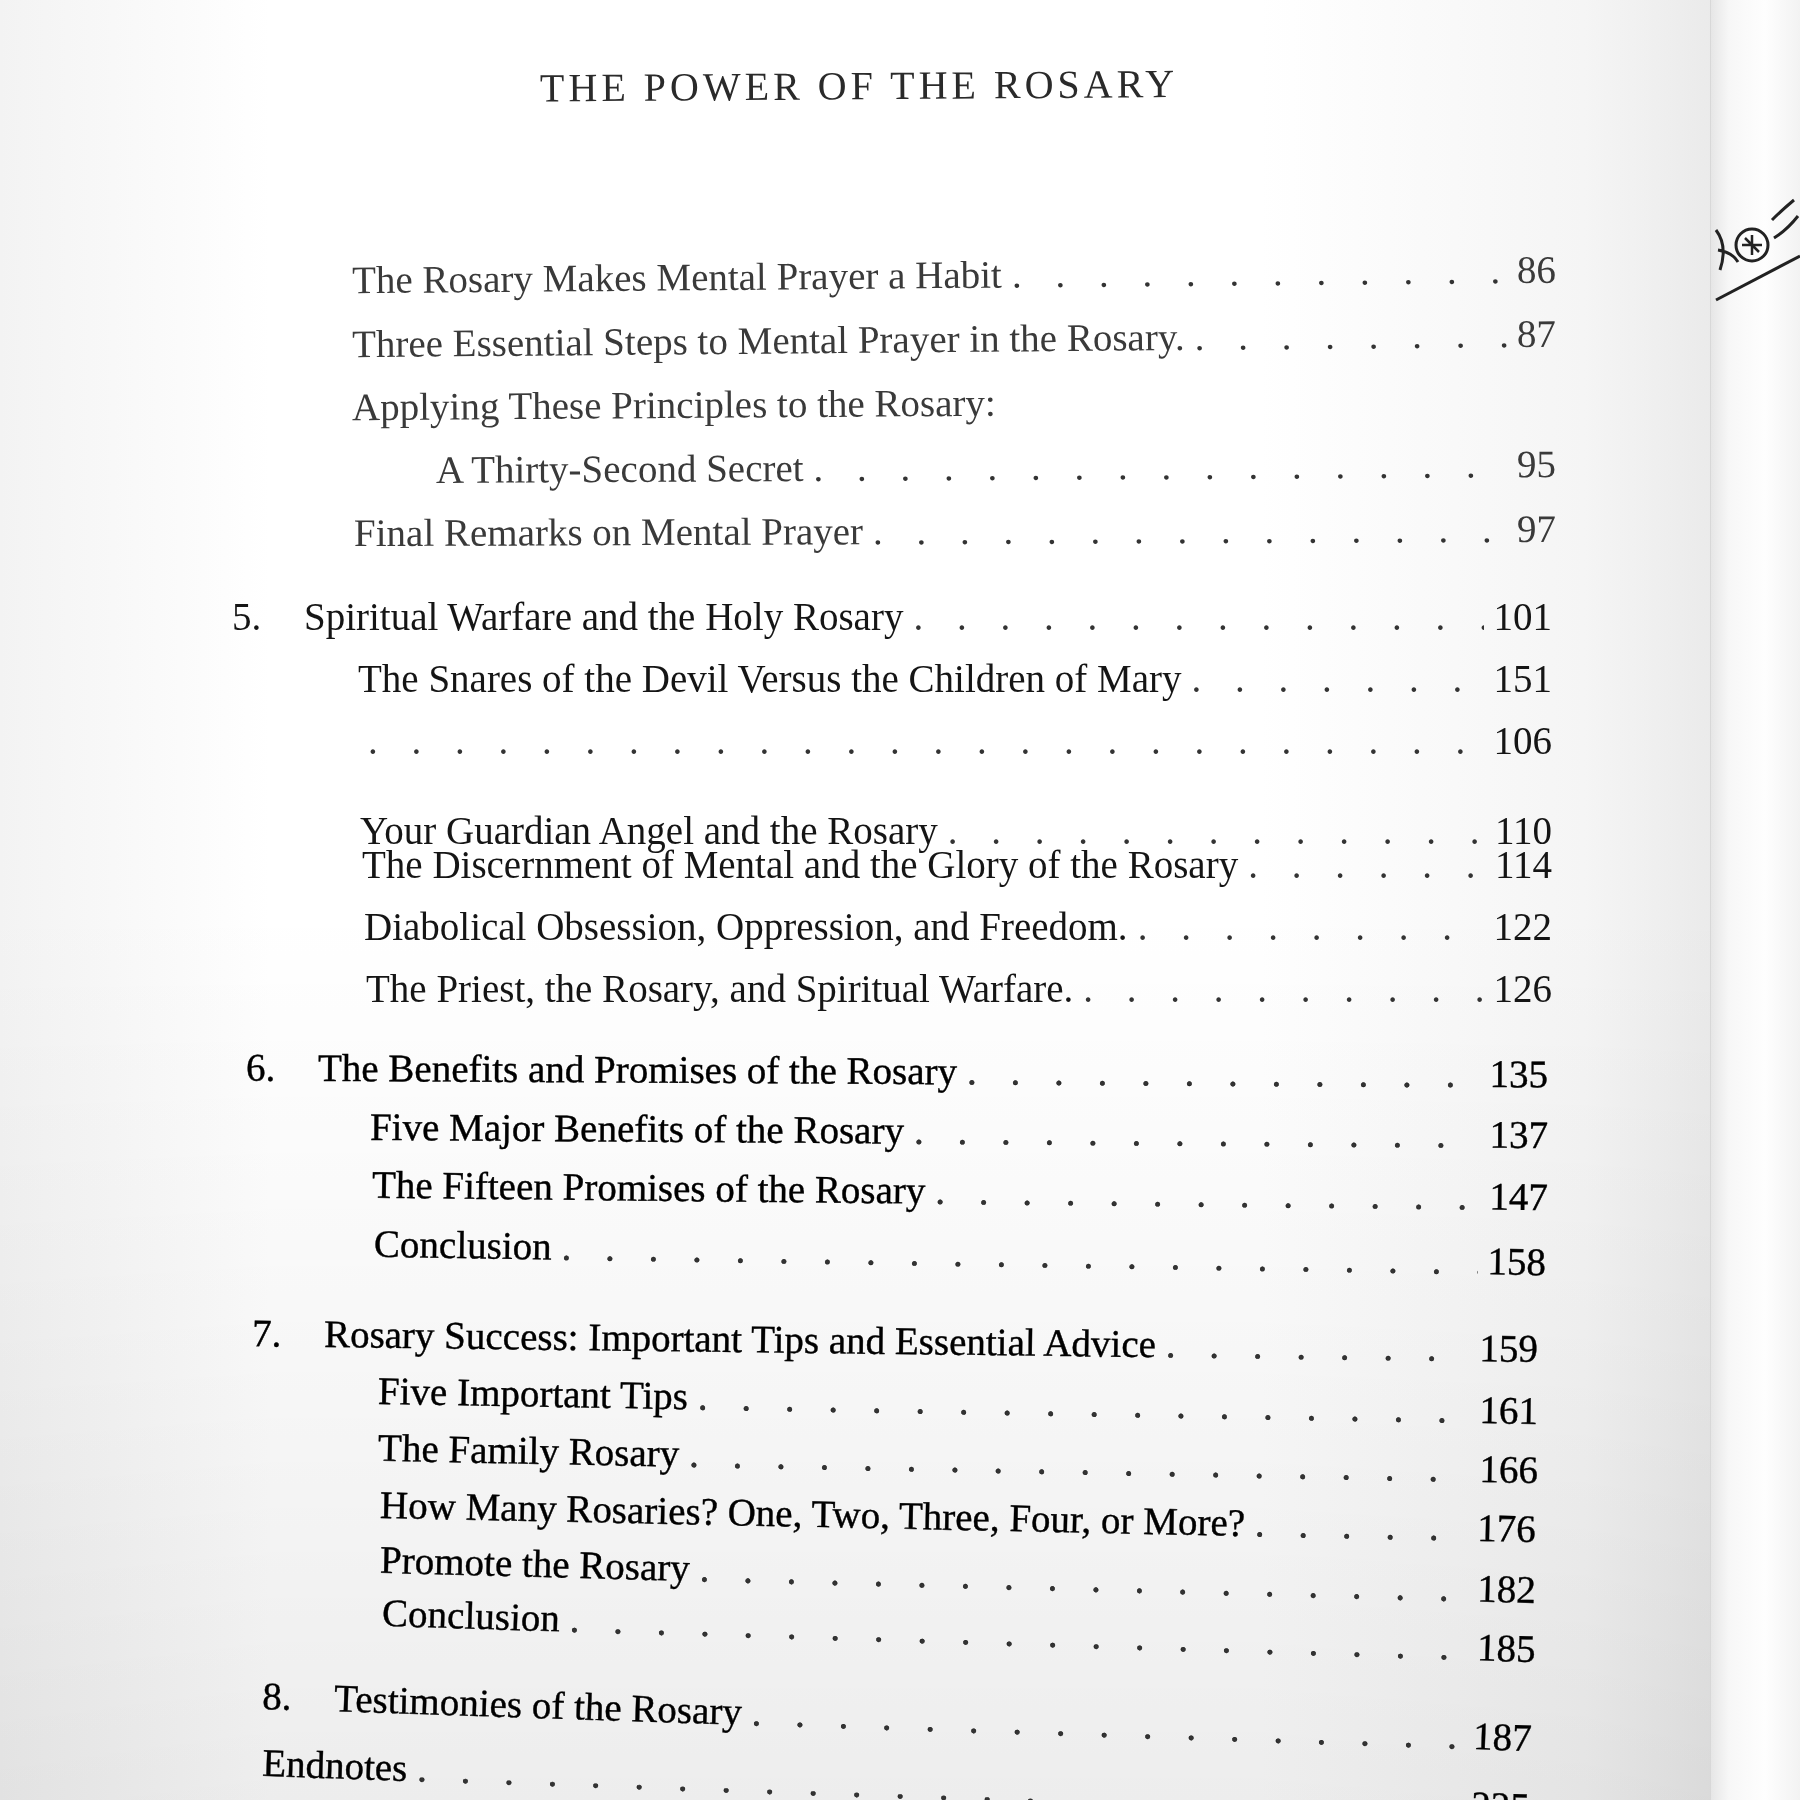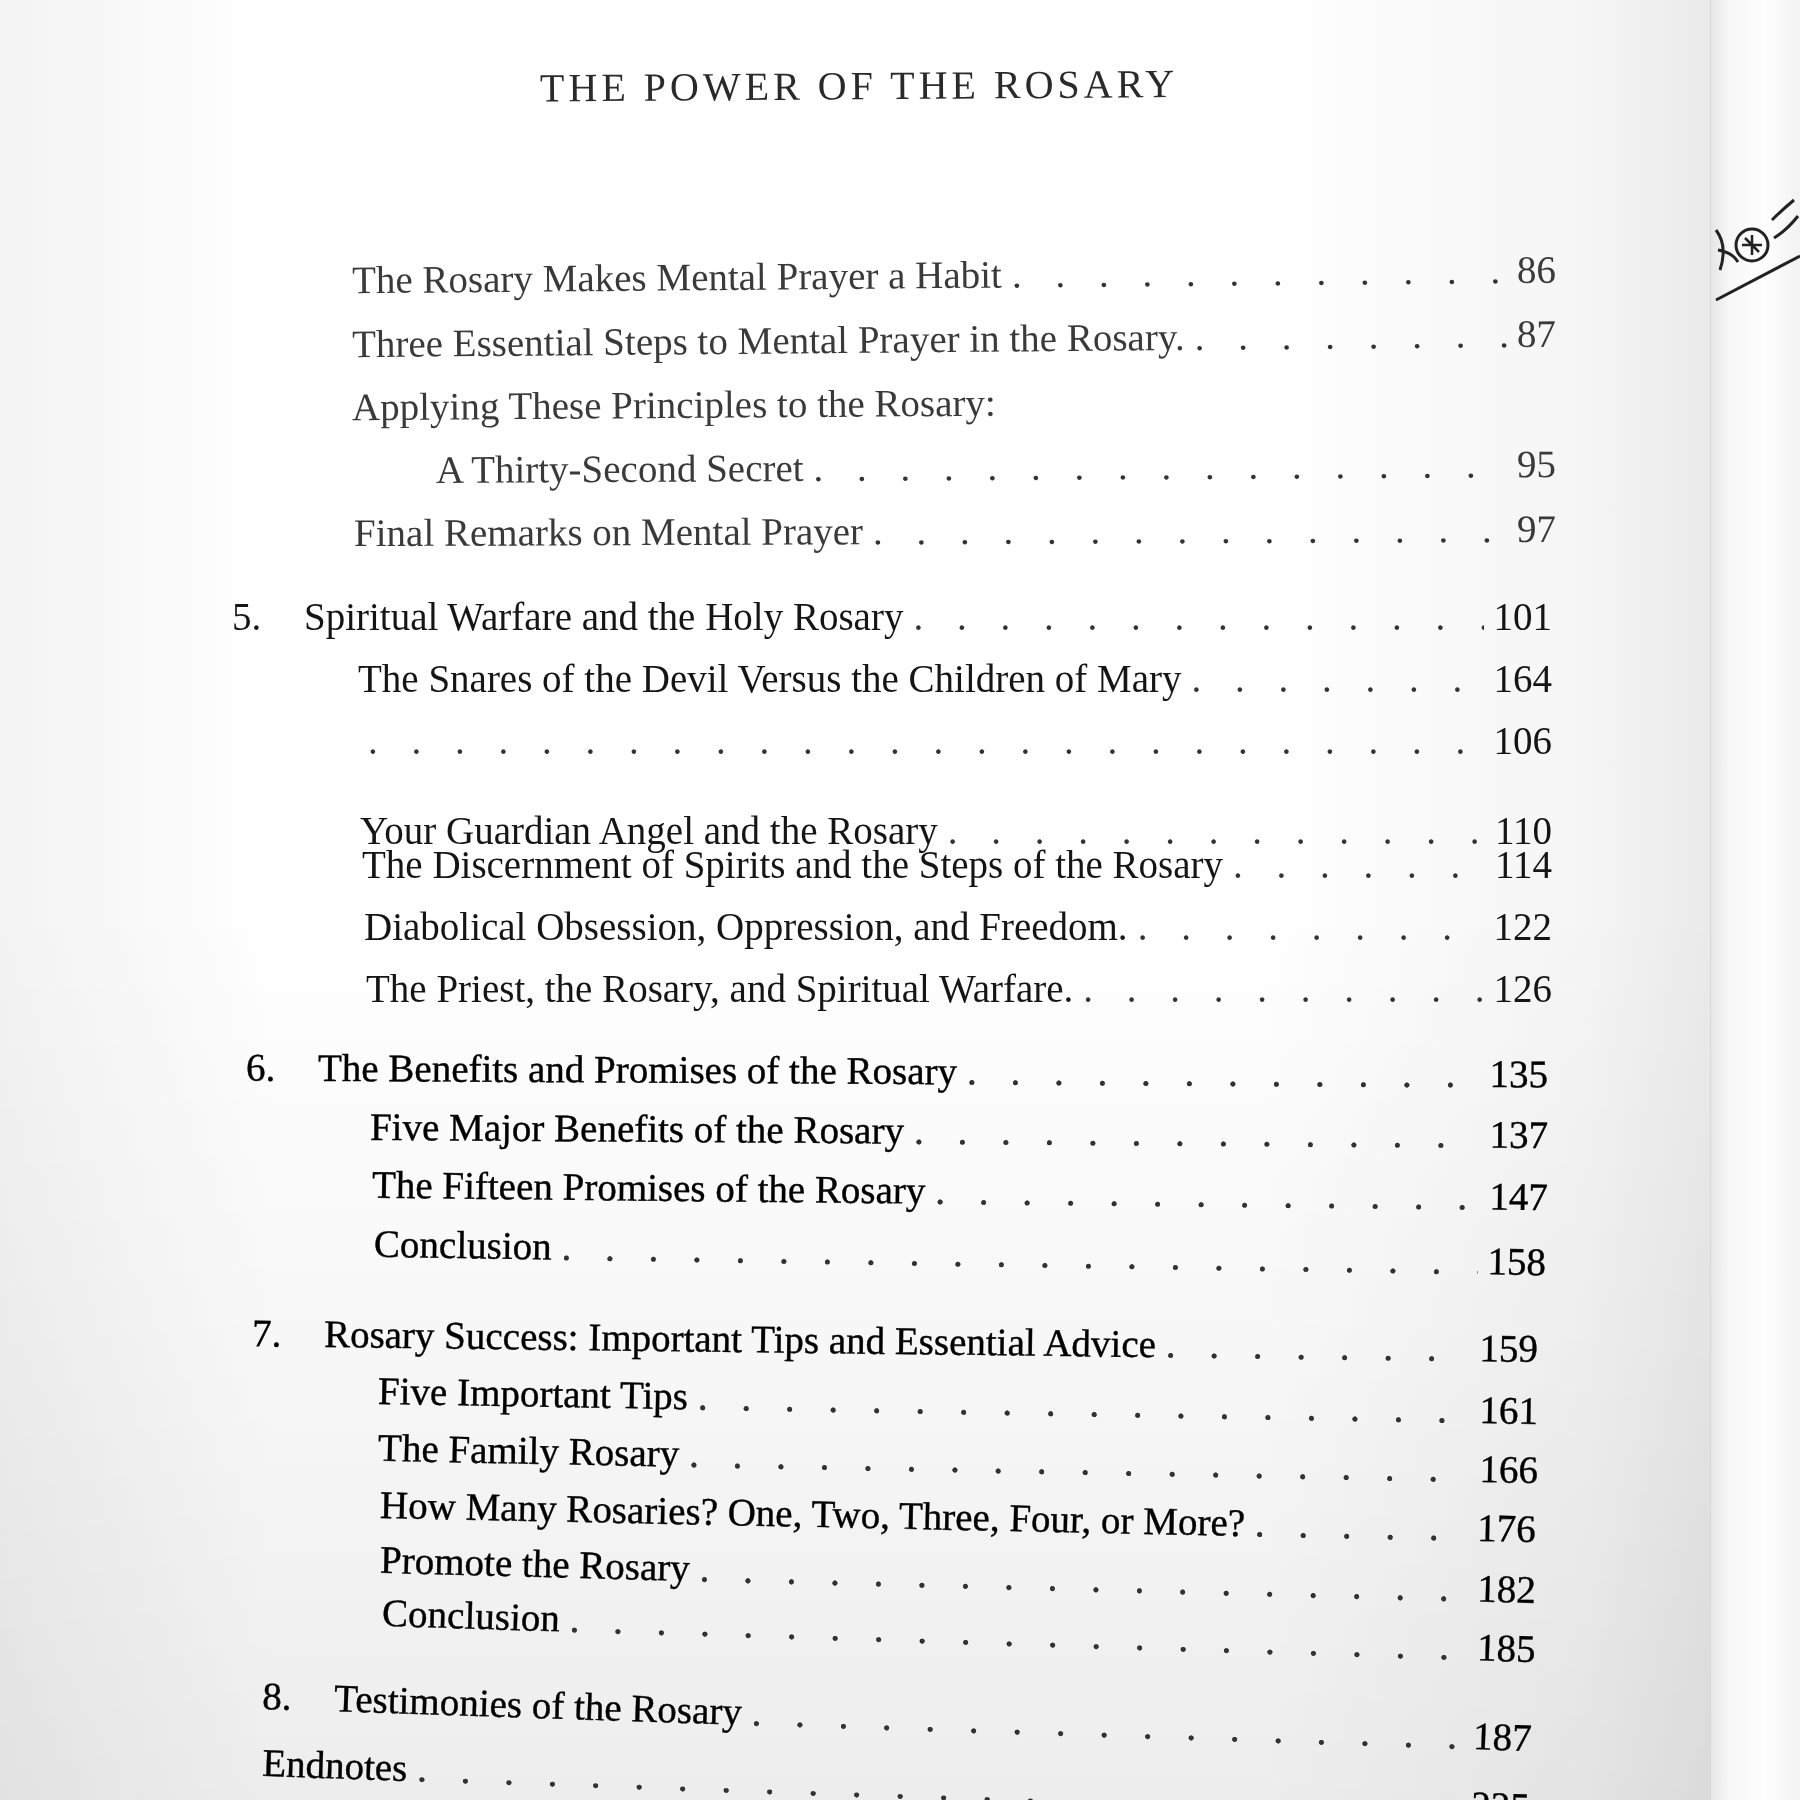--- a/index.html
+++ b/index.html
@@ -90,36 +90,36 @@
   <div class="row sec-b" style="left:232px; top:594px; width:1320px;">
     <span class="num">5.</span>
     <span class="title">Spiritual Warfare and the Holy Rosary</span>
     <span class="dots"></span>
     <span class="page">101</span>
   </div>
 
   <div class="row sec-b" style="left:358px; top:656px; width:1194px;">
     <span class="title">The Snares of the Devil Versus the Children of Mary</span>
     <span class="dots"></span>
-    <span class="page">164</span>
+    <span class="page">151</span>
   </div>
 
   <div class="row sec-b" style="left:358px; top:718px; width:1194px;">
     <span class="dots"></span>
     <span class="page">106</span>
   </div>
 
   <div class="row sec-b" style="left:360px; top:808px; width:1192px;">
     <span class="title">Your Guardian Angel and the Rosary</span>
     <span class="dots"></span>
     <span class="page">110</span>
   </div>
 
   <div class="row sec-b" style="left:362px; top:842px; width:1190px;">
-    <span class="title">The Discernment of Spirits and the Steps of the Rosary</span>
+    <span class="title">The Discernment of Mental and the Glory of the Rosary</span>
     <span class="dots"></span>
     <span class="page">114</span>
   </div>
 
   <div class="row sec-b" style="left:364px; top:904px; width:1188px;align-items:center;">
     <span class="title">Diabolical Obsession, Oppression, and Freedom.</span>
     <span class="dots"></span>
     <span class="page">122</span>
   </div>
 

